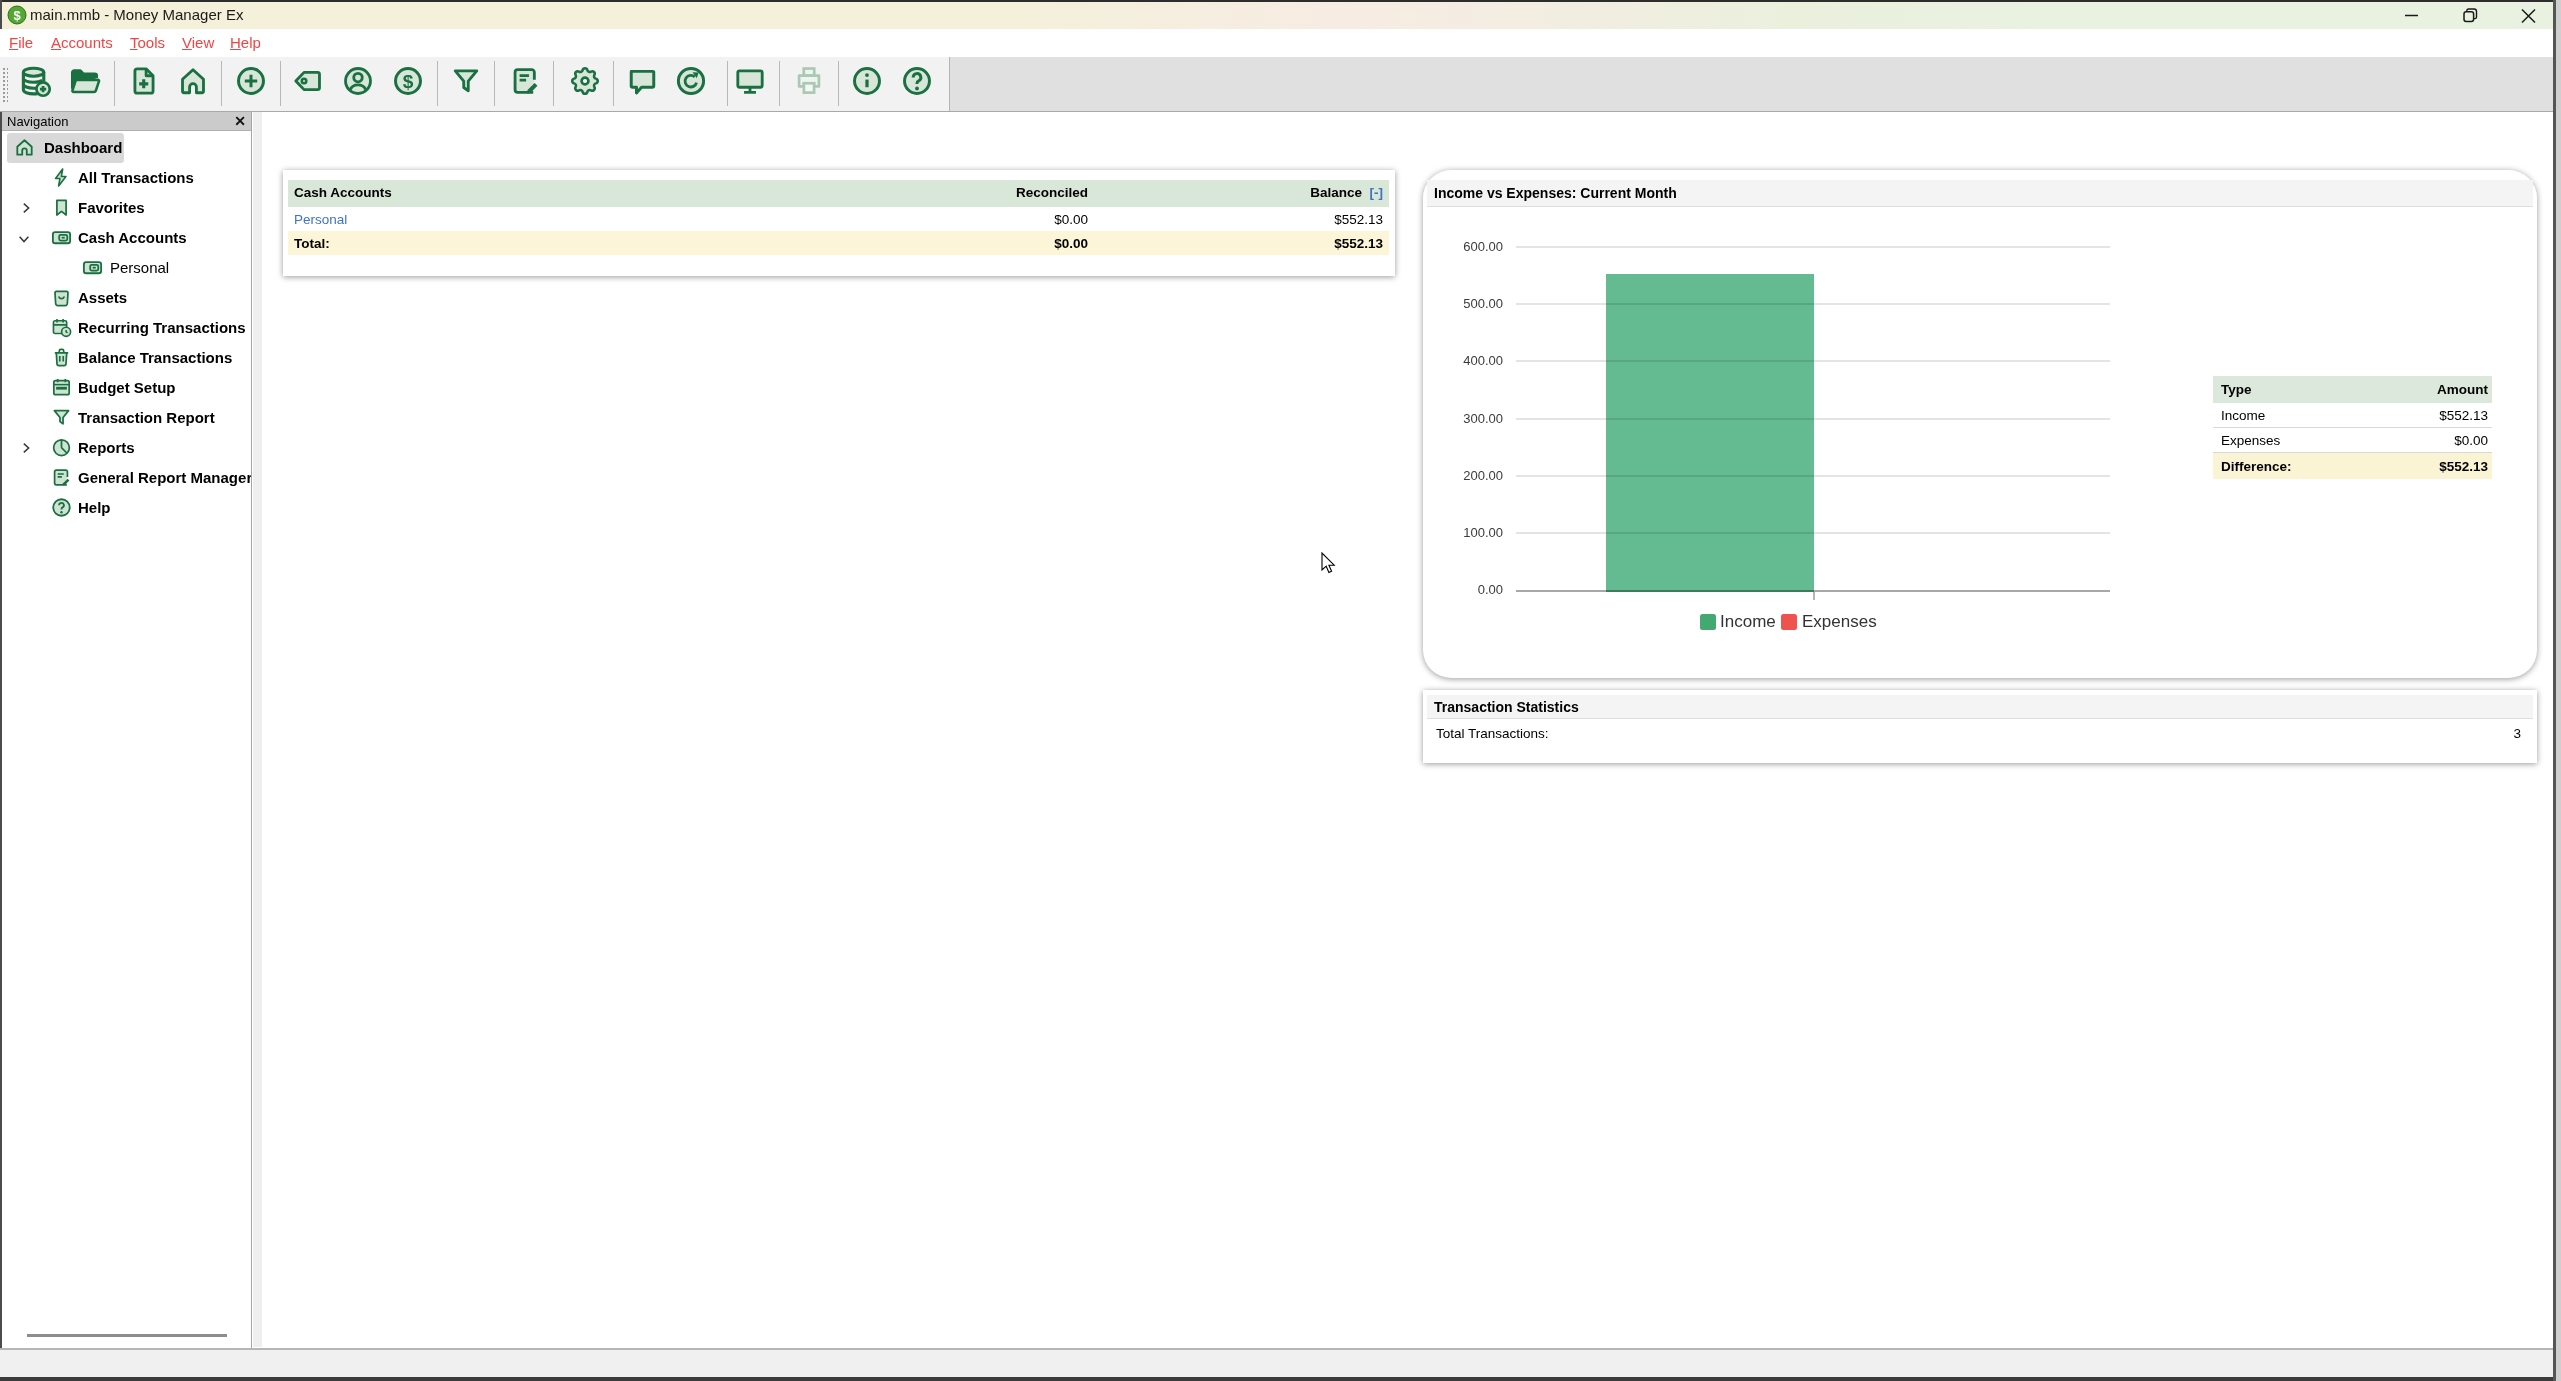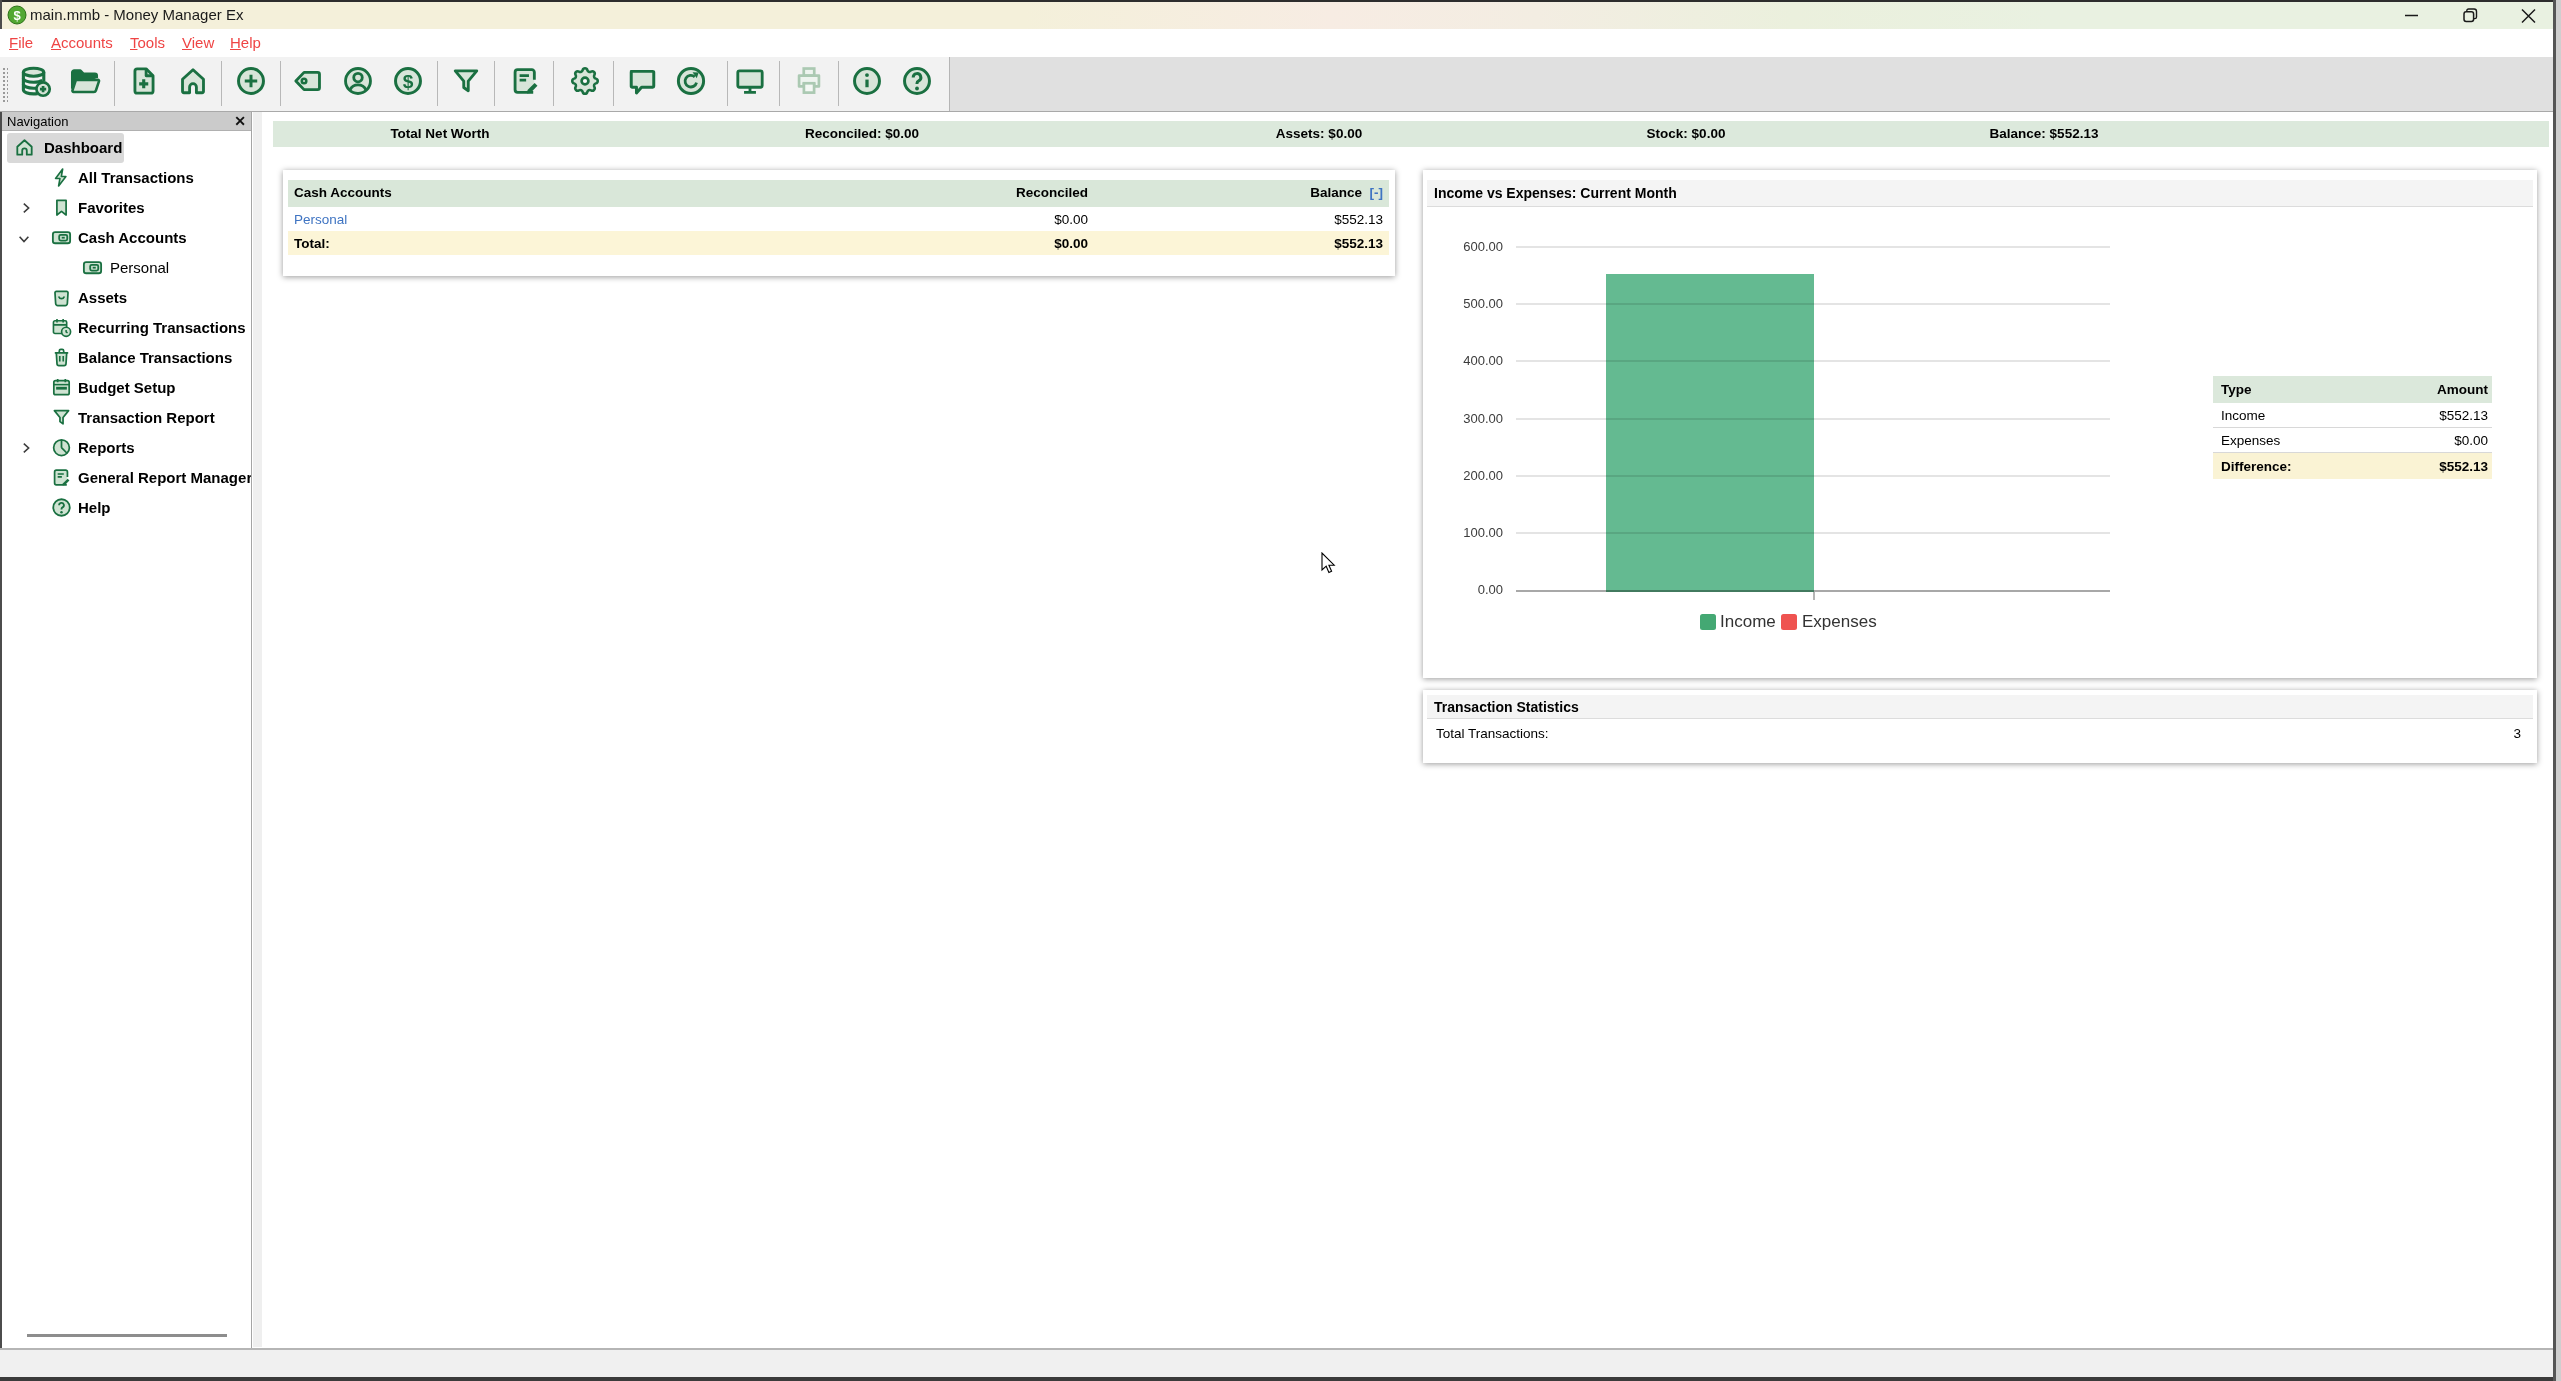--- a/index.html
+++ b/index.html
@@ -47,21 +47,21 @@
 .card { position:absolute; background:#fff; box-shadow:0 1px 6px rgba(0,0,0,0.4); }
 .rowtxt { position:absolute; font-size:13.5px; color:#000; white-space:nowrap; }
 
 
 #cash { left:21px; top:58px; width:1112px; height:106px; }
 #cash .hdr { position:absolute; left:5px; top:10px; width:1101px; height:27px; background:#d9e7d9; }
 #cash .r1 { position:absolute; left:5px; top:37px; width:1101px; height:24px; background:#fff; }
 #cash .r2 { position:absolute; left:5px; top:61px; width:1101px; height:24px; background:#fcf5d7; }
 
 
-#income { left:1161px; top:58px; width:1114px; height:508px; }
+#income { left:1161px; top:58px; width:1114px; height:508px;border-radius:28px; }
 #income .hdr { position:absolute; left:4px; top:10px; width:1106px; height:27px; background:#f4f4f4; border-bottom:1px solid #dcdcdc; }
 .glabel { position:absolute; font-size:13px; font-weight:400; color:#3c3c3c; text-align:right; width:60px; }
 .gline { position:absolute; height:2px; background:rgba(0,0,0,0.105); }
 #bar { position:absolute; background:#64ba91; }
 .legtxt { position:absolute; font-size:17px; color:#333; }
 .legsq { position:absolute; width:16px; height:16px; }
 #typetable { position:absolute; }
 #typetable div { position:absolute; white-space:nowrap; }
 
 
@@ -310,27 +310,20 @@
       <path d="M9.5 9.7a2.5 2.5 0 1 1 3.6 2.2c-.7.4-1.1.9-1.1 1.6v.5" fill="none" stroke="#1a7041" stroke-width="1.9"></path>
       <circle cx="12" cy="16.9" r="1.3" fill="#1a7041"></circle>
     </svg>
     <span class="nitem" style="left:76px;top:387px">Help</span>
 
     <div id="navthumb"></div>
   </div>
 
   <div class="abs" style="left:253px;top:112px;width:9px;height:1235px;background:#efefef"></div>
   <div id="content">
-    <div id="summary">
-      <span style="left:167px">Total Net Worth</span>
-      <span style="left:589px">Reconciled: $0.00</span>
-      <span style="left:1046px">Assets: $0.00</span>
-      <span style="left:1413px">Stock: $0.00</span>
-      <span style="left:1771px">Balance: $552.13</span>
-    </div>
 
     <div class="card" id="cash">
       <div class="hdr"></div>
       <div class="r1"></div>
       <div class="r2"></div>
       <span class="rowtxt" style="left:11px;top:15px;font-weight:700">Cash Accounts</span>
       <span class="rowtxt" style="right:307px;top:15px;font-weight:700">Reconciled</span>
       <span class="rowtxt" style="right:12px;top:15px;font-weight:700">Balance&nbsp;&nbsp;<span style="color:#3f74c2">[-]</span></span>
       <span class="rowtxt" style="left:11px;top:42px;color:#3f74c2">Personal</span>
       <span class="rowtxt" style="right:307px;top:42px">$0.00</span>

